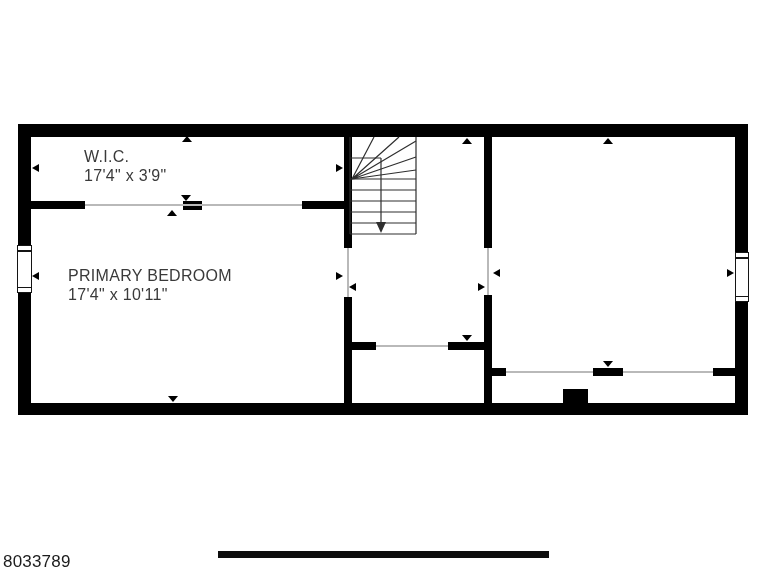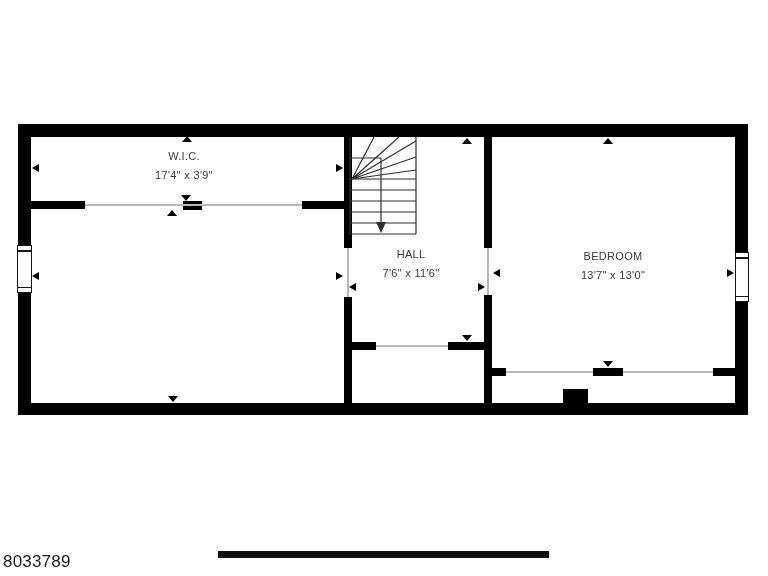--- a/index.html
+++ b/index.html
@@ -3,22 +3,22 @@
 <meta charset="utf-8">
 <style>
   html,body{margin:0;padding:0;background:#fff;}
   #canvas{
     position:relative;width:768px;height:576px;background:#ffffff;overflow:hidden;
     font-family:"Liberation Sans", sans-serif;
   }
   .wall{position:absolute;background:#000;}
   .thinline{position:absolute;background:#b9b9b9;}
   .room-label{
-    position:absolute;text-align:center;color:#3a3a3a;
-    font-size:11px;line-height:19px;letter-spacing:.3px;white-space:nowrap;
+    position:absolute;text-align:left;color:#3a3a3a;
+    font-size:16px;line-height:19px;letter-spacing:.3px;white-space:nowrap;
   }
   .window{
     position:absolute;background:#fff;border:1.6px solid #141414;box-sizing:border-box;
   }
   .window .sill{position:absolute;left:0;right:0;height:1.5px;background:#141414;}
   .sill.top{top:4px;} .sill.bot{bottom:4px;}
   .arr{position:absolute;width:0;height:0;}
   .arr.up{border-left:5px solid transparent;border-right:5px solid transparent;border-bottom:6px solid #000;}
   .arr.down{border-left:5px solid transparent;border-right:5px solid transparent;border-top:6px solid #000;}
   .arr.left{border-top:4px solid transparent;border-bottom:4px solid transparent;border-right:7px solid #000;}
@@ -96,25 +96,21 @@
 
   <div class="arr left" style="left:493px;top:269px;"></div>
   <div class="arr right" style="left:727px;top:269px;"></div>
   <div class="arr up" style="left:603px;top:138px;"></div>
   <div class="arr down" style="left:603px;top:361px;"></div>
 
   <div class="room-label" style="left:84px;top:147px;width:200px;">
     <div>W.I.C.</div>
     <div>17'4" x 3'9"</div>
   </div>
-  <div class="room-label" style="left:331px;top:245px;width:160px;">
-    <div>HALL</div>
-    <div>7'6" x 11'6"</div>
-  </div>
-  <div class="room-label" style="left:523px;top:247px;width:180px;">
-    <div>BEDROOM</div>
-    <div>13'7" x 13'0"</div>
+  <div class="room-label" style="left:68px;top:266px;width:240px;">
+    <div>PRIMARY BEDROOM</div>
+    <div>17'4" x 10'11"</div>
   </div>
 
   <div id="listing-id">8033789</div>
   <div id="scale-bar"></div>
 
 </div>
 
 </body></html>

